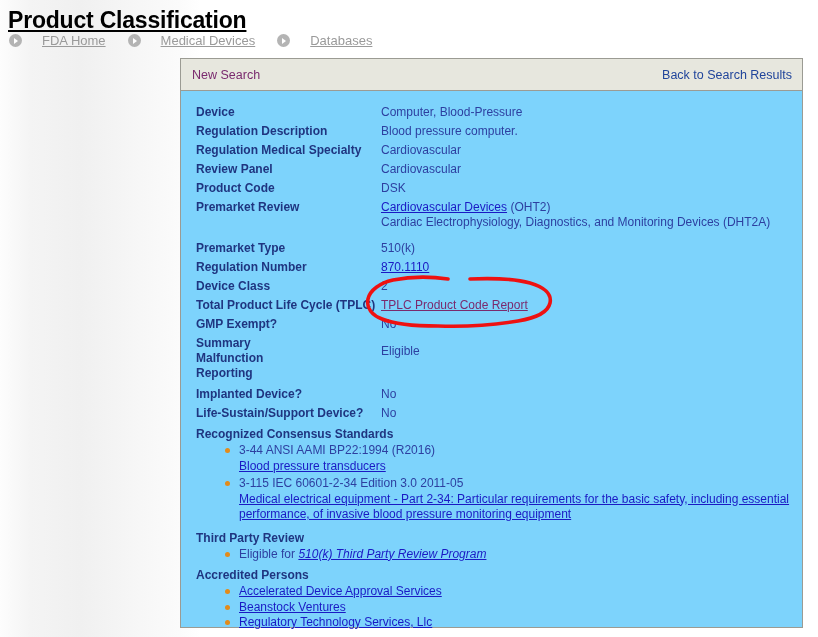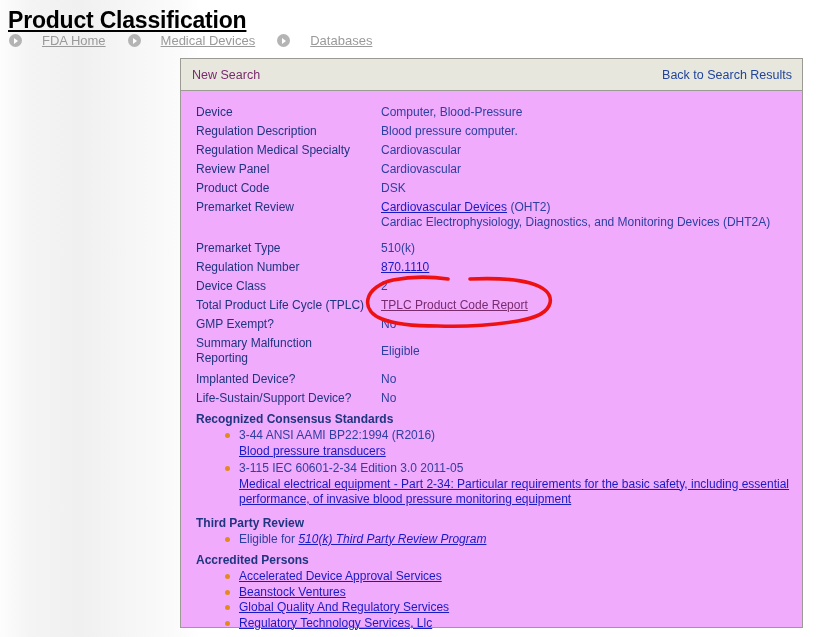--- a/index.html
+++ b/index.html
@@ -68,21 +68,21 @@
 
   
   #panel {
     position: absolute;
     left: 180px;
     top: 58px;
     width: 623px;
     height: 570px;
     border: 1px solid #9b9b93;
     box-sizing: border-box;
-    background: #f0abfc;
+    background: #7dd3fc;
   }
   #panel-header {
     height: 32px;
     background: #e7e7de;
     border-bottom: 1px solid #9b9b93;
     display: flex;
     align-items: center;
     justify-content: space-between;
     padding: 0 10px 0 11px;
     box-sizing: border-box;
@@ -101,21 +101,21 @@
 
   
   .field-row {
     display: flex;
     align-items: flex-start;
     margin-bottom: 4px;
   }
   .field-label {
     width: 185px;
     flex: none;
-    font-weight: normal;
+    font-weight: bold;
     color: #1f3580;
     font-size: 12px;
     line-height: 15px;
     padding-left: 1px;
   }
   .field-value {
     color: #2d3fa0;
     font-size: 12px;
     line-height: 15px;
   }
@@ -312,21 +312,20 @@
 
     <div class="section-title">Third Party Review</div>
     <ul class="bullets tp-list">
       <li><span>Eligible for </span><a href="#" class="italic-link">510(k) Third Party Review Program</a></li>
     </ul>
 
     <div class="section-title">Accredited Persons</div>
     <ul class="bullets ap-list">
       <li><a href="#" class="inline-link">Accelerated Device Approval Services</a></li>
       <li><a href="#" class="inline-link">Beanstock Ventures</a></li>
-      <li><a href="#" class="inline-link">Global Quality And Regulatory Services</a></li>
       <li><a href="#" class="inline-link">Regulatory Technology Services, Llc</a></li>
 
     </ul>
 
   </div>
 </div>
 
 <svg id="red-annotation" viewBox="0 0 205 60" width="205" height="60" xmlns="http://www.w3.org/2000/svg">
   <path d="M 90 9 C 70 6 50 7 35 10 C 22 13 12 20 10 29 C 8 38 14 45 24 49 C 36 54 56 56 80 56
            C 108 57 136 55 160 51 C 178 48 190 42 192 33 C 194 24 186 17 172 13

